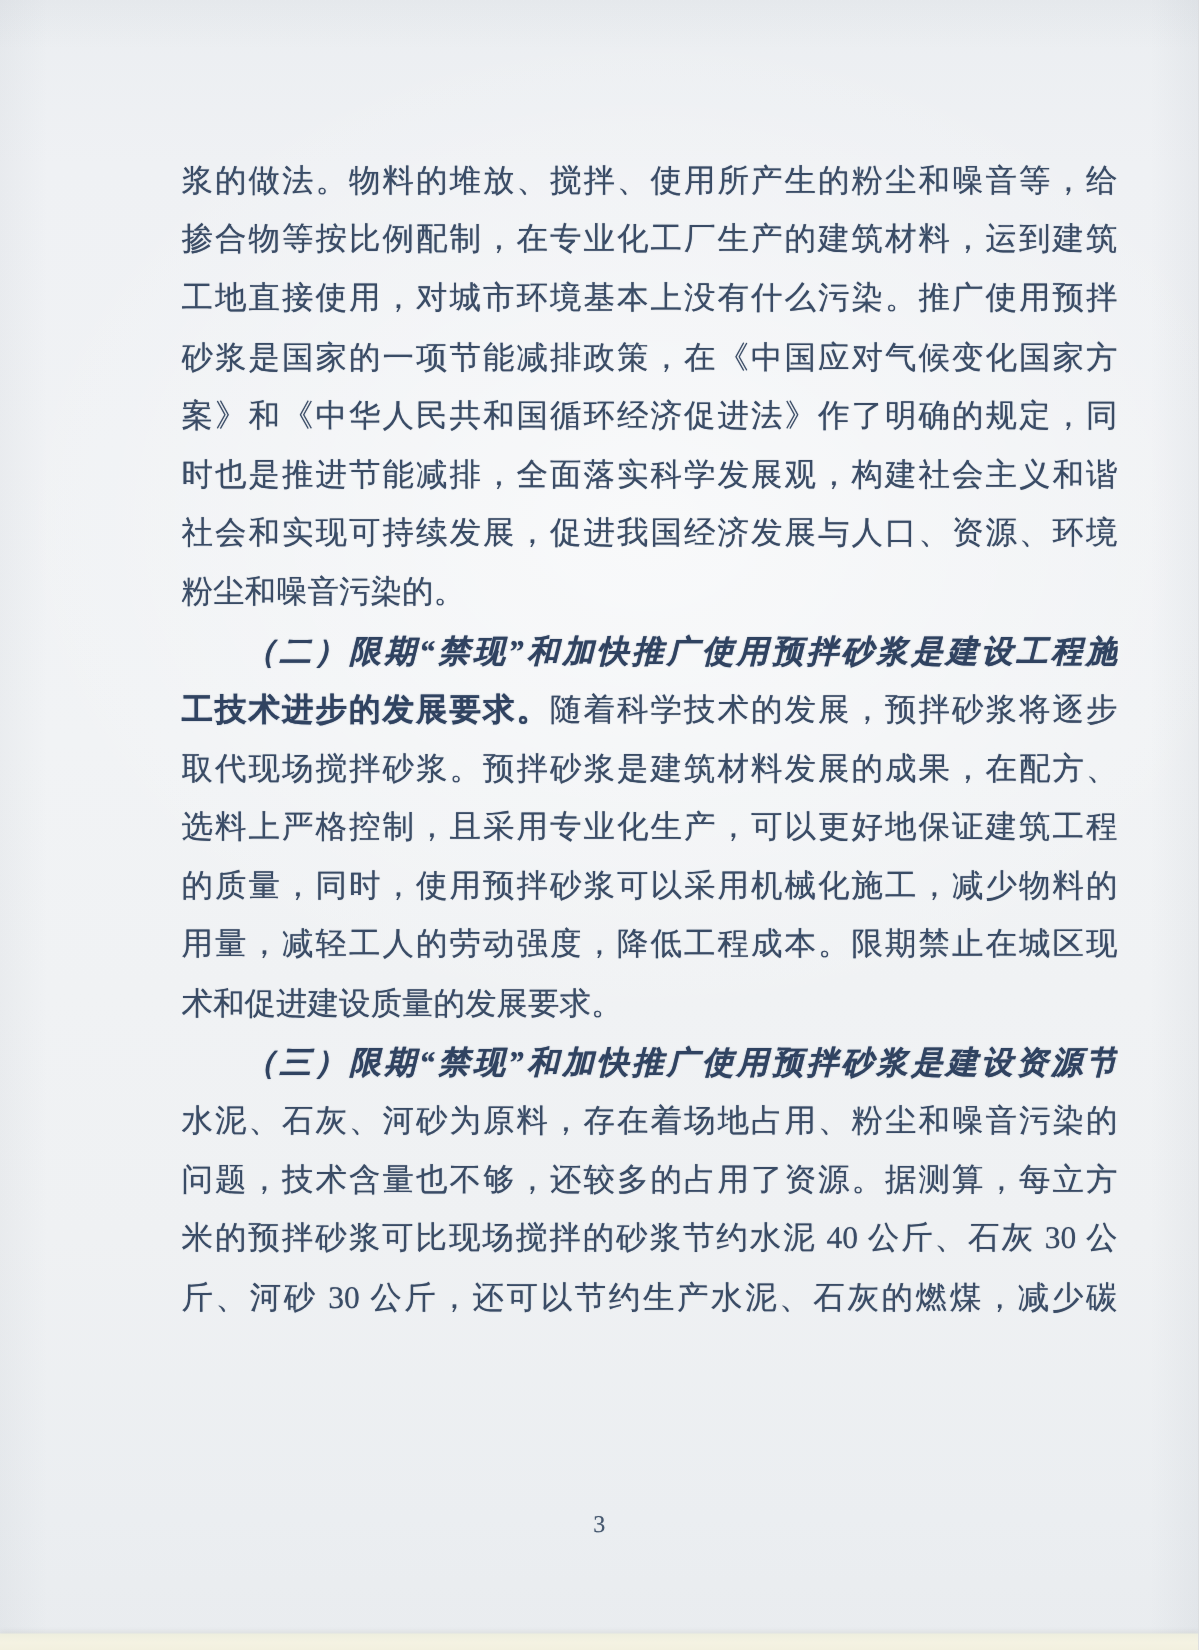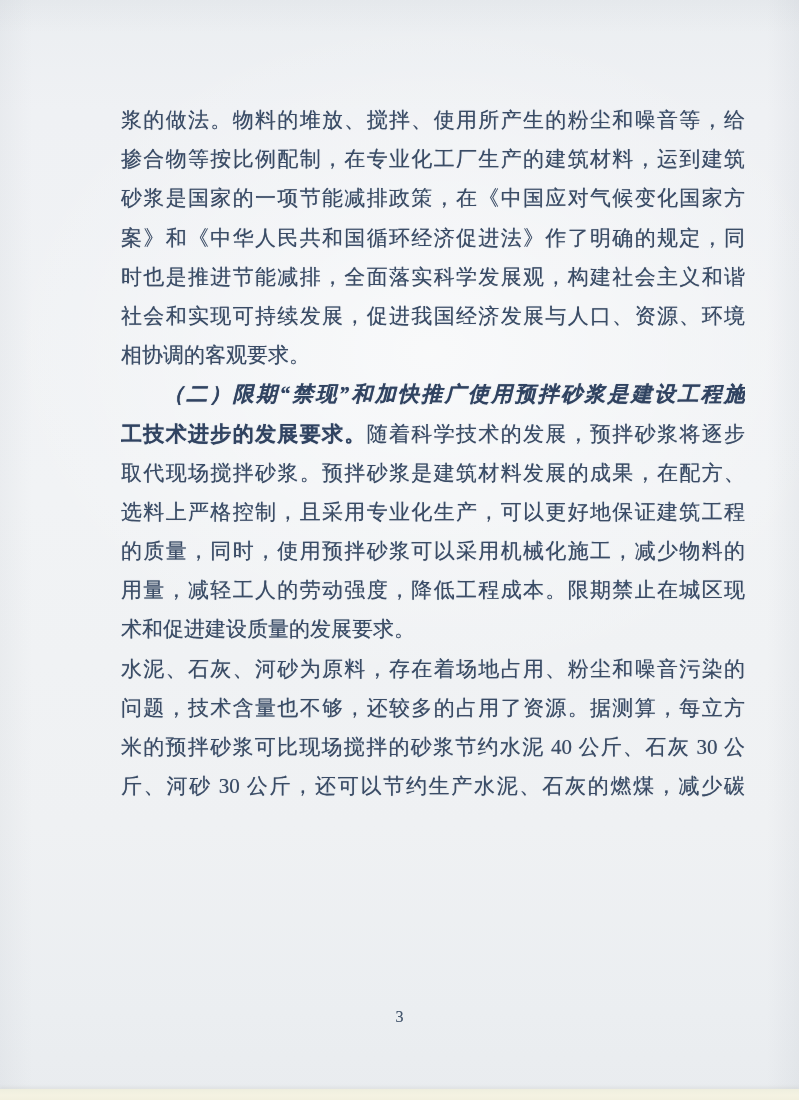--- a/index.html
+++ b/index.html
@@ -83,38 +83,40 @@
 </head>
 <body>
 
 <div class="page">
 
   <div class="doc-body">
 
     <div>
       <div class="ln"><span>浆的做法。物料的堆放、搅拌、使用所产生的粉尘和噪音等，给</span></div>
       <div class="ln"><span>掺合物等按比例配制，在专业化工厂生产的建筑材料，运到建筑</span></div>
+      <div class="ln"><span>工地直接使用，对城市环境基本上没有什么污染。推广使用预拌</span></div>
       <div class="ln"><span>砂浆是国家的一项节能减排政策，在《中国应对气候变化国家方</span></div>
       <div class="ln"><span>案》和《中华人民共和国循环经济促进法》作了明确的规定，同</span></div>
       <div class="ln"><span>时也是推进节能减排，全面落实科学发展观，构建社会主义和谐</span></div>
       <div class="ln"><span>社会和实现可持续发展，促进我国经济发展与人口、资源、环境</span></div>
-      <div class="ln last"><span>相协调的客观要求。</span></div>
+      <div class="ln last"><span>粉尘和噪音污染的。</span></div>
     </div>
 
     <div>
       <div class="ln indent"><span class="b">（二）限期“禁现”和加快推广使用预拌砂浆是建设工程施</span></div>
       <div class="ln"><span class="b">工技术进步的发展要求。</span><span>随着科学技术的发展，预拌砂浆将逐步</span></div>
       <div class="ln"><span>取代现场搅拌砂浆。预拌砂浆是建筑材料发展的成果，在配方、</span></div>
       <div class="ln"><span>选料上严格控制，且采用专业化生产，可以更好地保证建筑工程</span></div>
       <div class="ln"><span>的质量，同时，使用预拌砂浆可以采用机械化施工，减少物料的</span></div>
       <div class="ln"><span>用量，减轻工人的劳动强度，降低工程成本。限期禁止在城区现</span></div>
       <div class="ln last"><span>术和促进建设质量的发展要求。</span></div>
     </div>
 
     <div>
+      <div class="ln indent"><span class="b">（三）限期“禁现”和加快推广使用预拌砂浆是建设资源节</span></div>
       <div class="ln"><span>水泥、石灰、河砂为原料，存在着场地占用、粉尘和噪音污染的</span></div>
       <div class="ln"><span>问题，技术含量也不够，还较多的占用了资源。据测算，每立方</span></div>
       <div class="ln"><span>米的预拌砂浆可比现场搅拌的砂浆节约水泥 40 公斤、石灰 30 公</span></div>
       <div class="ln"><span>斤、河砂 30 公斤，还可以节约生产水泥、石灰的燃煤，减少碳</span></div>
     </div>
 
   </div>
 
   <div class="pageno">3</div>
 

